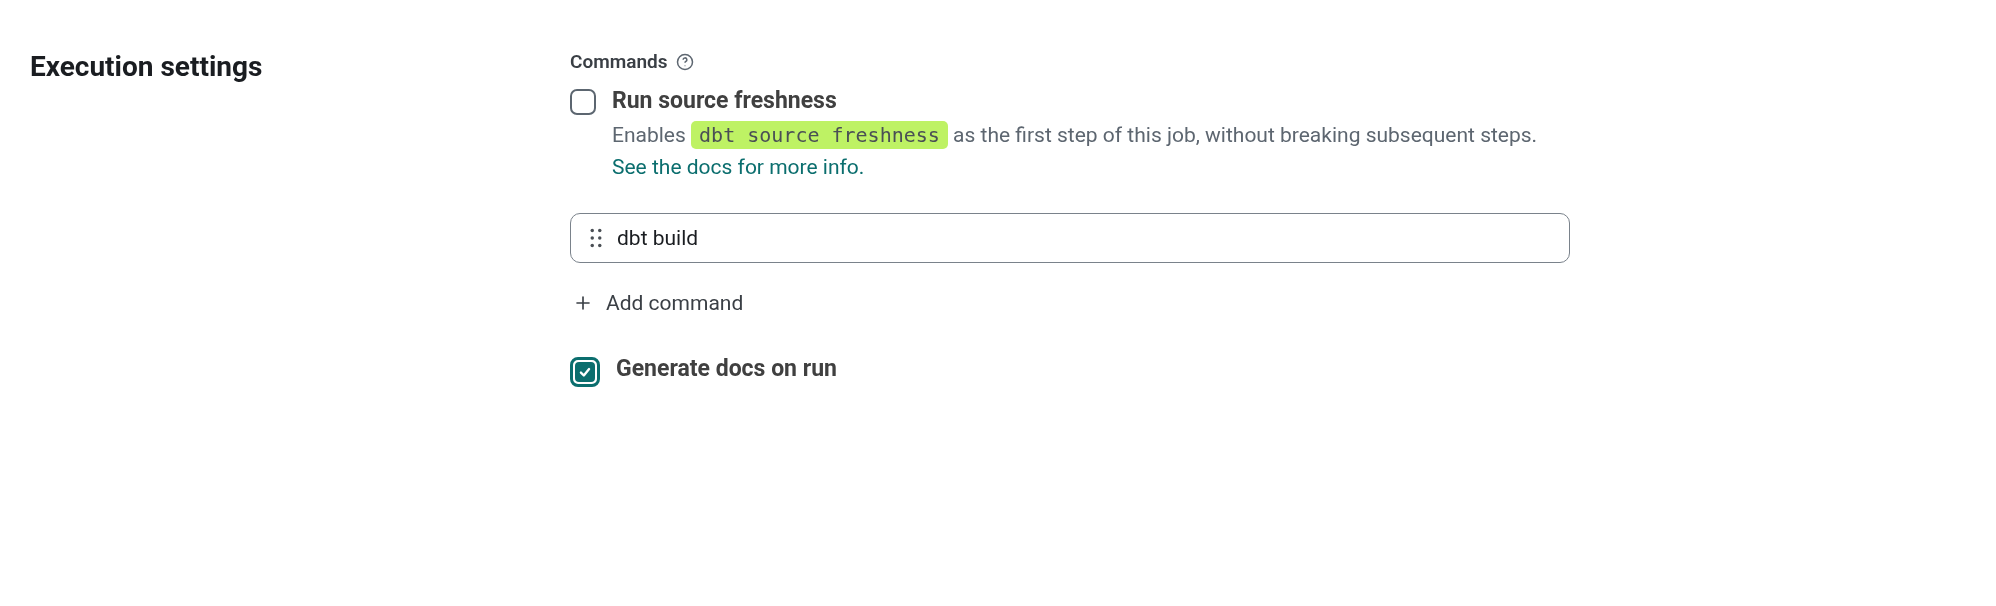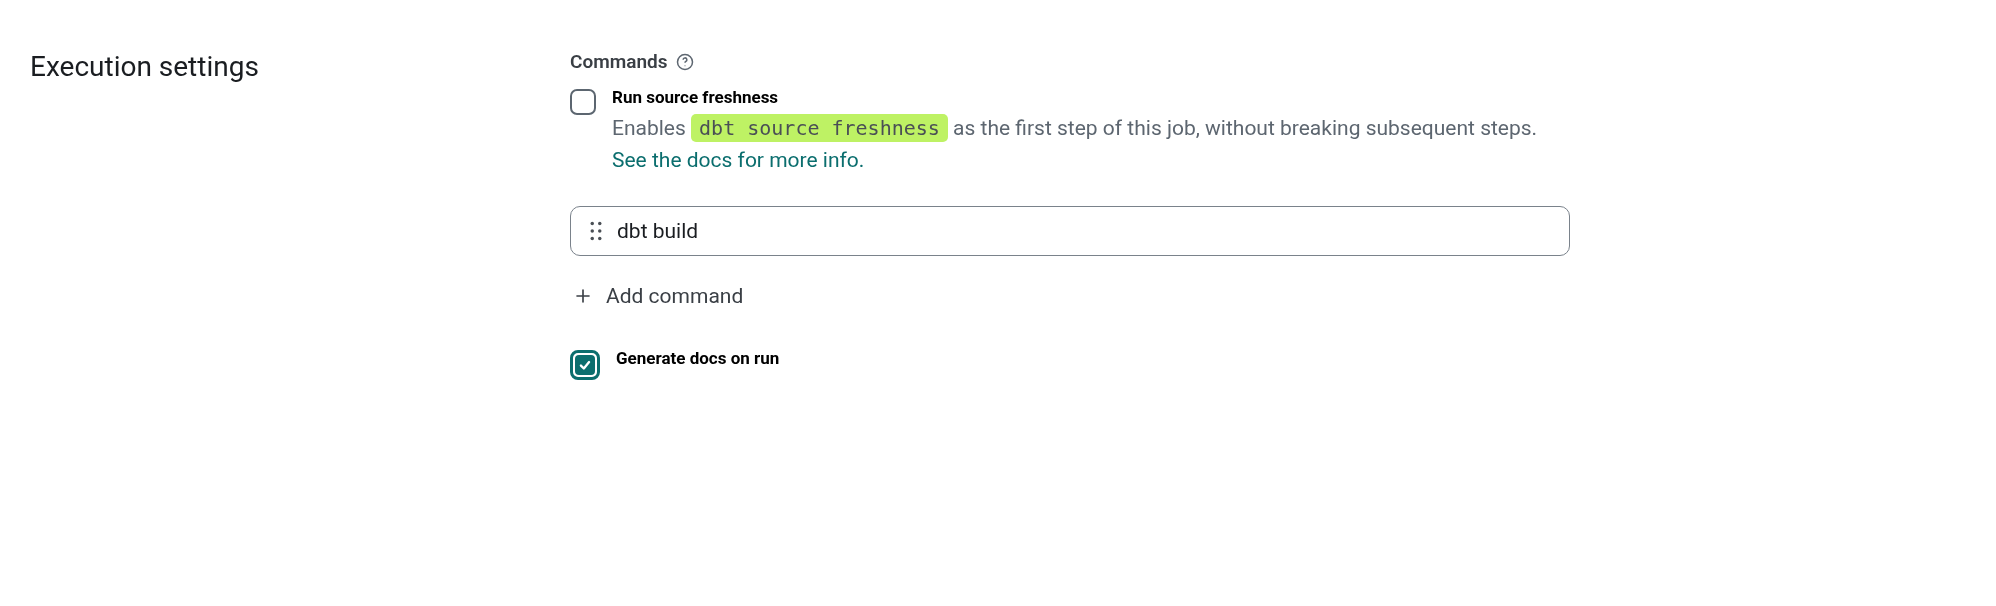--- a/index.html
+++ b/index.html
@@ -16,21 +16,21 @@
     }
     .left-col {
       flex: 0 0 540px;
     }
     .right-col {
       flex: 1;
       max-width: 1000px;
     }
     .section-title {
       font-size: 28px;
-      font-weight: 400;
+      font-weight: 700;
       color: #1a1d21;
     }
     .field-label-row {
       display: flex;
       align-items: center;
       gap: 8px;
       font-size: 19px;
       font-weight: 600;
       color: #3a3f45;
       margin-bottom: 14px;
@@ -74,23 +74,23 @@
       width: 100%;
       height: 100%;
       background: #0b6e6e;
       border-radius: 4px;
       display:flex;
       align-items:center;
       justify-content:center;
     }
     .option-body { flex: 1; }
     .option-title {
-      font-size: 17px;
+      font-size: 23px;
       font-weight: 700;
-      color: #000000;
+      color: #404040;
       margin-bottom: 6px;
     }
     .option-desc {
       font-size: 21px;
       color: #5d6670;
       line-height: 1.5;
     }
     .inline-code {
       font-family: ui-monospace, SFMono-Regular, Menlo, Consolas, monospace;
       background: #bef264;

